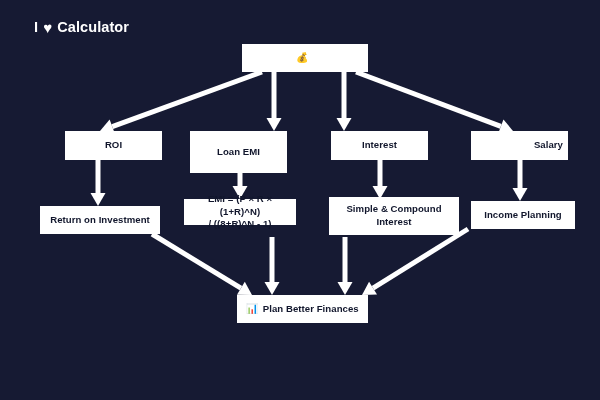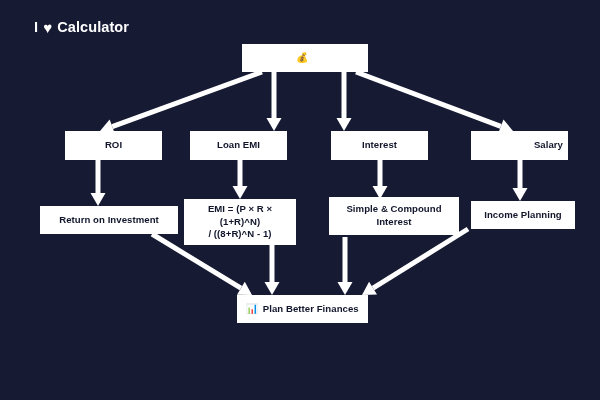--- a/index.html
+++ b/index.html
@@ -115,37 +115,37 @@
   <div class="node" style="left:242px; top:44px; width:126px; height:28px;">
     <span class="inner">
       <span class="emoji">💰</span>
     </span>
   </div>
 
   <div class="node" style="left:65px; top:131px; width:97px; height:29px;">
     <span class="txt">ROI</span>
   </div>
 
-  <div class="node" style="left:190px; top:131px; width:97px; height:29px;">
+  <div class="node" style="left:190px; top:131px; width:97px; height:42px;">
     <span class="txt">Loan EMI</span>
   </div>
 
   <div class="node" style="left:331px; top:131px; width:97px; height:29px;">
     <span class="txt">Interest</span>
   </div>
 
   <div class="node" style="left:471px; top:131px; width:97px; height:29px;justify-content:flex-end;">
     <span class="txt">Salary</span>
   </div>
 
-  <div class="node" style="left:40px; top:206px; width:138px; height:28px;">
+  <div class="node" style="left:40px; top:206px; width:120px; height:28px;">
     <span class="txt">Return on Investment</span>
   </div>
 
-  <div class="node" style="left:184px; top:199px; width:112px; height:46px;justify-content:center;">
+  <div class="node" style="left:184px; top:199px; width:112px; height:26px;justify-content:center;">
     <span style="display:block;">
       <span class="txt">EMI = (P × R × (1+R)^N)</span>
       <span class="txt">/ ((8+R)^N - 1)</span>
     </span>
   </div>
 
   <div class="node" style="left:329px; top:197px; width:130px; height:38px;">
     <span style="display:block;">
       <span class="txt">Simple &amp; Compound</span>
       <span class="txt">Interest</span>

